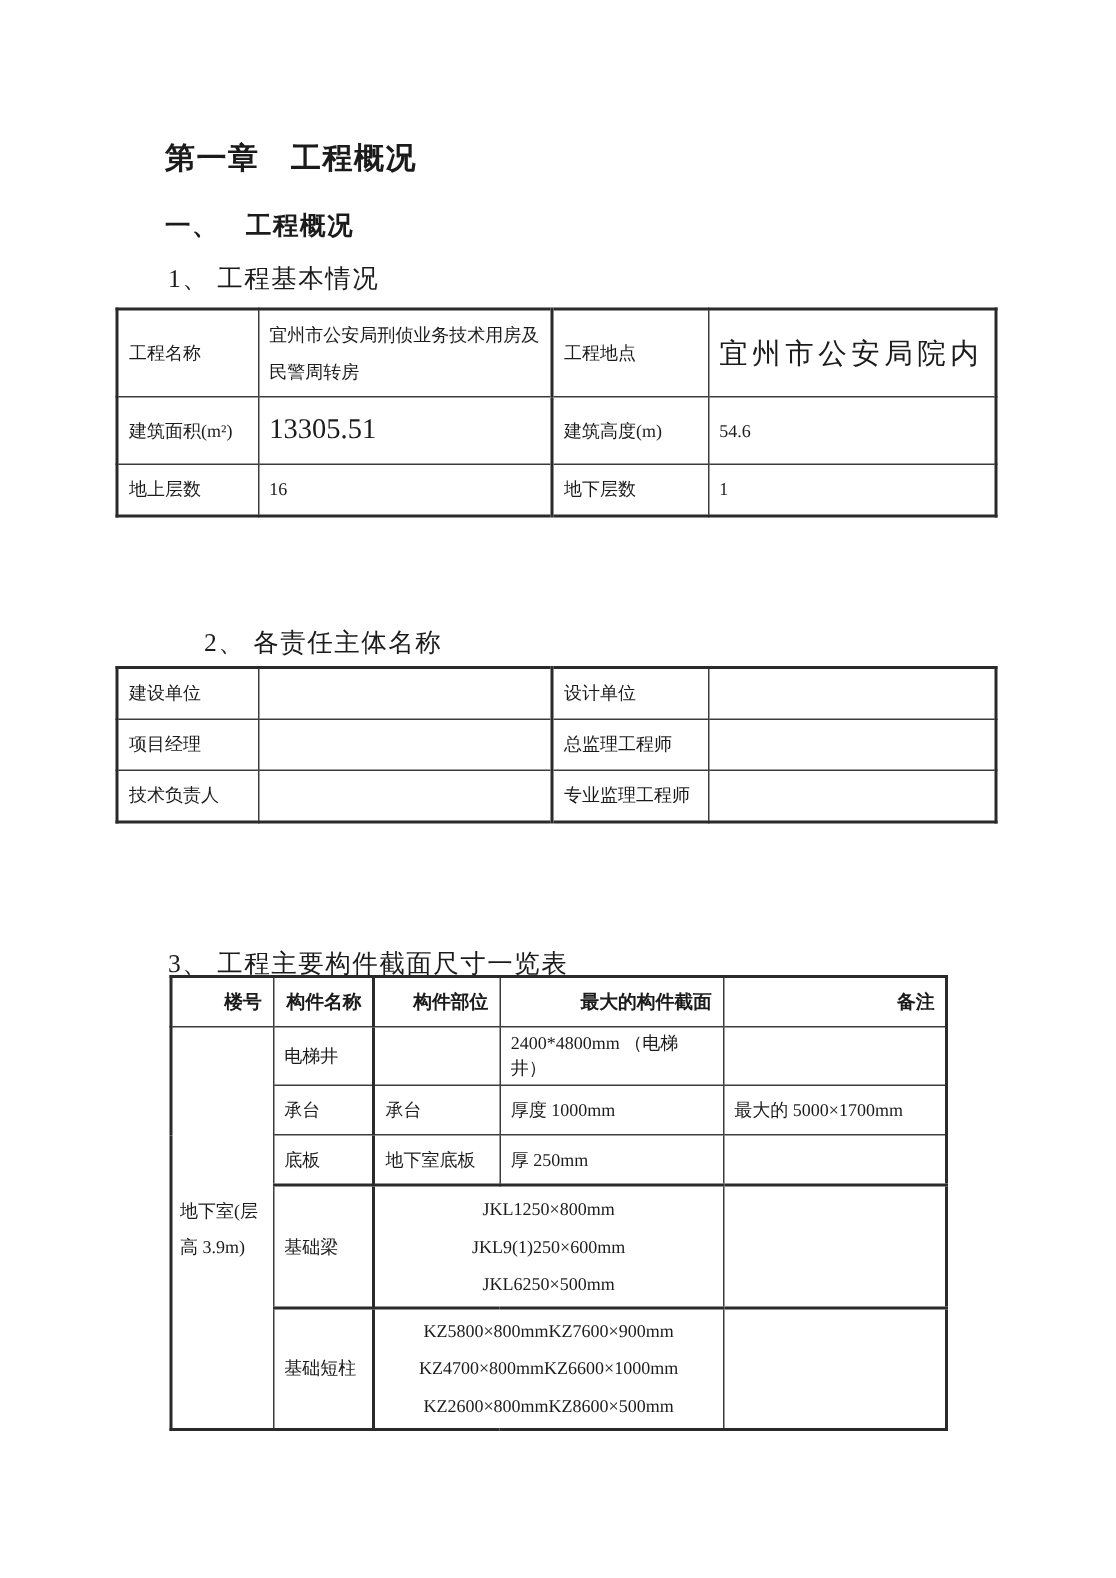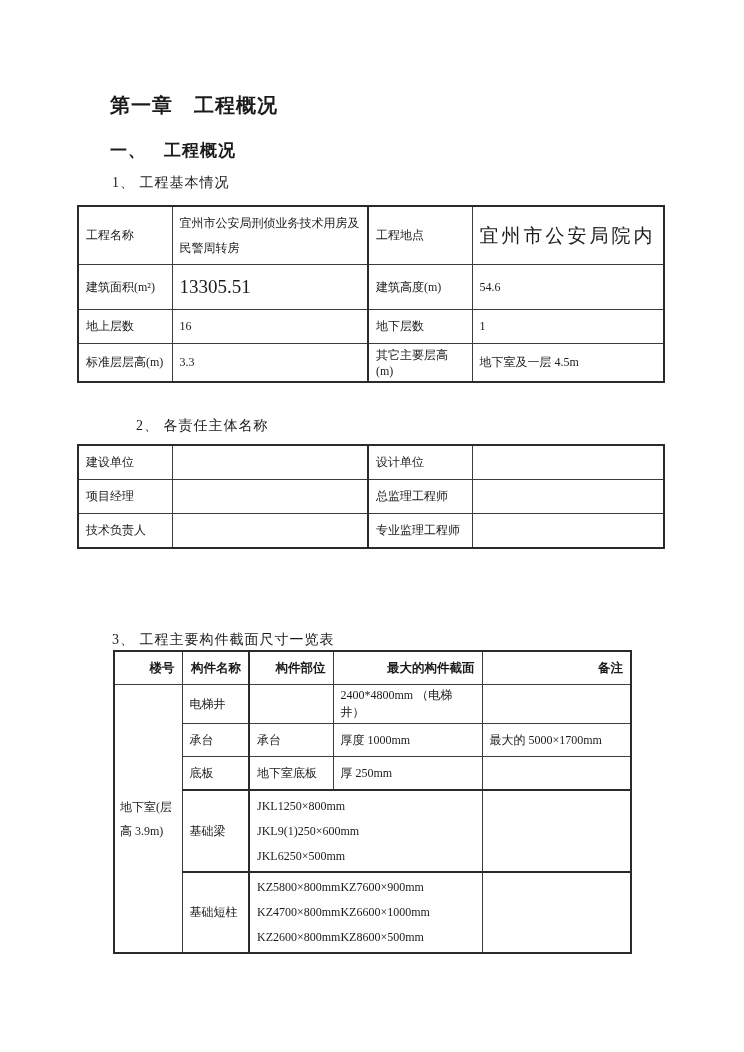--- a/index.html
+++ b/index.html
@@ -24,21 +24,21 @@
   }
   .section-title {
     left: 110px; top: 139px;
     font-family: "Liberation Sans", "DejaVu Sans", sans-serif;
     font-weight: bold;
     font-size: 17px;
     letter-spacing: 1px;
     white-space: pre;
   }
   .subheading {
-    font-size: 14px;
+    font-size: 17px;
     letter-spacing: 1px;
     white-space: pre;
   }
   .sub1 { left: 112px; top: 174px; }
   .sub2 { left: 112px; top: 417px; margin-left: 24px; }
   .sub3 { left: 112px; top: 631px; }
 
   
   table {
     border-collapse: collapse;
@@ -81,21 +81,21 @@
     font-weight: bold;
     font-size: 12.5px;
     height: 28px;
     text-align: right;
   }
   #table3 td { height: 28px; }
   #table3 .thickleft { border-left: 2px solid #2a2a2a; }
   #table3 tr.thicktop td { border-top: 2px solid #2a2a2a; }
   #table3 td.multiline { height: 76px; padding-top: 2px; padding-bottom: 2px; }
   #table3 td.multiline2 { height: 72px; padding-top: 2px; padding-bottom: 2px; }
-  .mline { line-height: 25px; }
+  .mline { line-height: 25px; text-align: center; }
   .floor-cell { text-align: left; padding: 2px 5px; line-height: 24px; }
 </style>
 </head>
 <body>
 
 <div class="abs chapter-title">第一章　工程概况</div>
 <div class="abs section-title">一、　工程概况</div>
 <div class="abs subheading sub1">1、 工程基本情况</div>
 
 <table id="table1" class="abs t12">
@@ -116,26 +116,20 @@
     <td>建筑面积(m²)</td>
     <td class="big-serif">13305.51</td>
     <td class="mid">建筑高度(m)</td>
     <td>54.6</td>
   </tr>
   <tr class="r3">
     <td>地上层数</td>
     <td>16</td>
     <td class="mid">地下层数</td>
     <td>1</td>
-  </tr>
-  <tr class="r4">
-    <td>标准层层高(m)</td>
-    <td>3.3</td>
-    <td class="mid">其它主要层高(m)</td>
-    <td>地下室及一层 4.5m</td>
   </tr>
 </tbody>
   </table>
 
 <div class="abs subheading sub2">2、 各责任主体名称</div>
 
 <table id="table2" class="abs t12">
   <colgroup>
       <col style="width:94px">
       <col style="width:196px">

